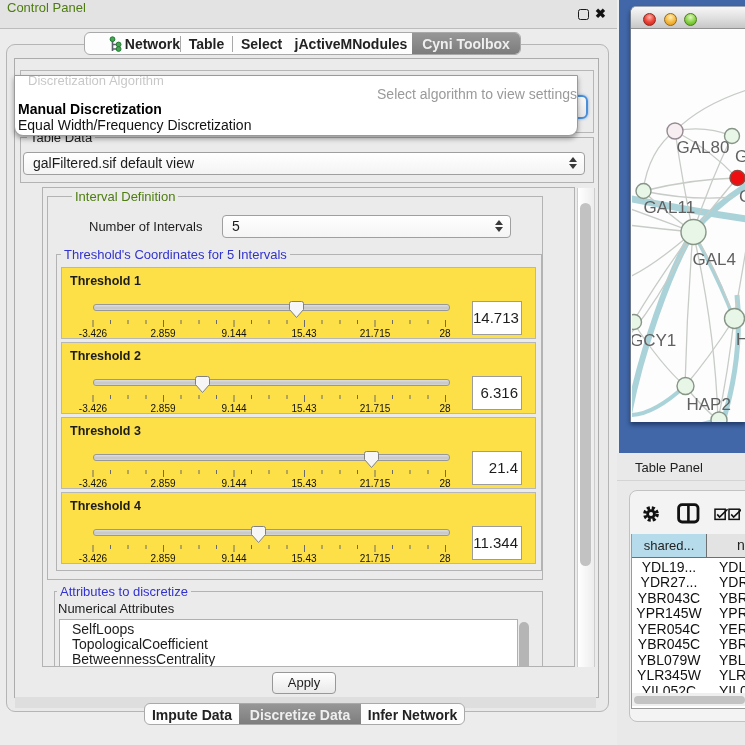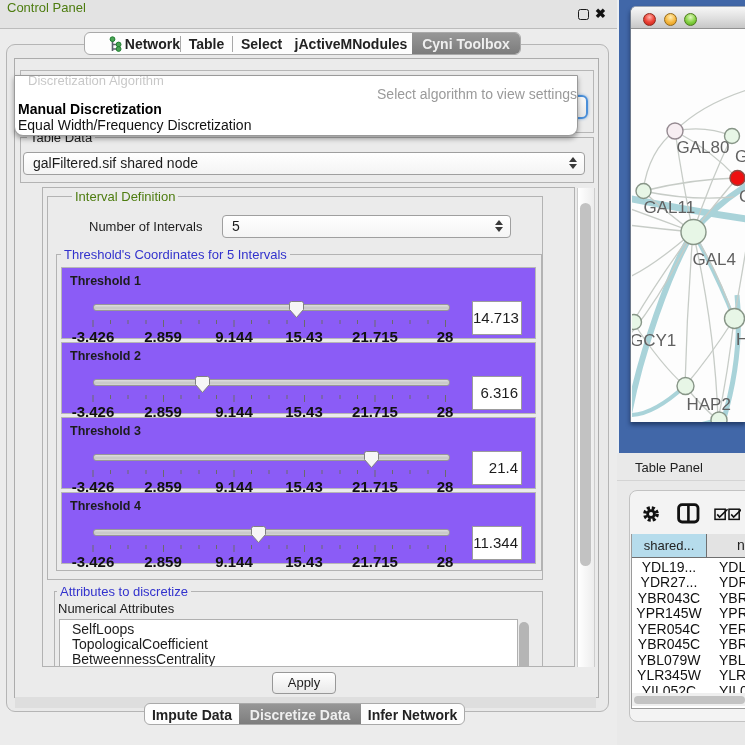--- a/index.html
+++ b/index.html
@@ -4,25 +4,25 @@
 body{width:745px;height:745px;position:relative;overflow:hidden;background:#ececec;font-family:"Liberation Sans",sans-serif;font-size:13px;color:#1c1c1c}
 .a{position:absolute}
 .bold{font-weight:normal}
 .g{position:absolute;border:1px solid #b3b3b3}
 .gl{position:absolute;top:-8px;left:6px;background:#ebebeb;padding:0 3px;line-height:15px}
 .cb{position:absolute;background:linear-gradient(#ffffff,#f4f4f4);border:1px solid #9f9f9f;border-radius:4px;line-height:20px}
 .cb .tx{position:absolute;left:9px;top:0;line-height:21px;font-size:14px}
 .sp{position:absolute;right:7px;top:4px;width:8px}
 .spu{display:block;width:0;height:0;border-left:4px solid transparent;border-right:4px solid transparent;border-bottom:5px solid #3a3a3a;margin-bottom:2px}
 .spd{display:block;width:0;height:0;border-left:4px solid transparent;border-right:4px solid transparent;border-top:5px solid #3a3a3a}
-.tpn{position:absolute;left:60px;width:473px;height:70px;border:1px solid #b7b7b7;background:#8b5cf6}
+.tpn{position:absolute;left:60px;width:473px;height:70px;border:1px solid #b7b7b7;background:#fde047}
 .tpn .tl{position:absolute;left:8px;top:6px;font-weight:bold;font-size:12.5px}
 .track{position:absolute;left:31px;top:36px;width:355px;height:5px;border:1px solid #989898;border-radius:3px;background:linear-gradient(#dedede,#c6c6c6 60%,#d6d6d6)}
 .ticks{position:absolute;left:30px;top:52px}
-.tlab{position:absolute;top:60px;font-size:15px;font-weight:bold;color:#111;transform:translateX(-50%);white-space:nowrap}
+.tlab{position:absolute;top:60px;font-size:10px;font-weight:normal;color:#111;transform:translateX(-50%);white-space:nowrap}
 .thumb{position:absolute;top:32px}
 .vf{position:absolute;left:410px;top:33px;width:45px;height:32px;background:#fff;border:1px solid #9c9c9c;line-height:32px;text-align:right;padding-right:3px;font-size:15px}
 .seg{height:22px;display:flex;align-items:center;justify-content:center;font-weight:bold;font-size:14px;color:#222;white-space:nowrap}
 .segdiv{width:1px;height:16px;background:#a8a8a8;align-self:center}
 .dk{background:linear-gradient(#979797,#7b7b7b);color:#efefef}
 </style></head>
 <body>
 
 <div class="a" style="left:617px;top:0;width:128px;height:453px;background:#4167a8"></div>
 
@@ -148,21 +148,21 @@
  <div class="seg" style="width:122px">jActiveMNodules</div>
  <div class="seg dk" style="width:108px">Cyni Toolbox</div>
 </div>
 
 <div class="g" style="left:20px;top:70px;width:572px;height:61px;border-color:#b6b6b6"></div>
 
 <div class="g" style="left:20px;top:137px;width:572px;height:44px">
     <span class="gl">Table Data</span>
   </div>
 <div class="cb" style="left:23px;top:152px;width:560px;height:21px">
-    <span class="tx">galFiltered.sif shared node</span>
+    <span class="tx">galFiltered.sif default view</span>
     <span class="sp">
       <span class="spu"></span>
       <span class="spd"></span>
     </span>
   </div>
 
 <div class="a" style="left:566px;top:95px;width:18px;height:20px;border:2px solid #4a8ed8;border-radius:6px;background:linear-gradient(#f8f8f8,#e6e6e6);box-shadow:0 0 3px #79a9dd"></div>
 
 <div class="a" id="vp" style="left:42px;top:187px;width:533px;height:480px;border:1px solid #b2b2b2;box-sizing:border-box;overflow:hidden;background:#ebebeb">
 

